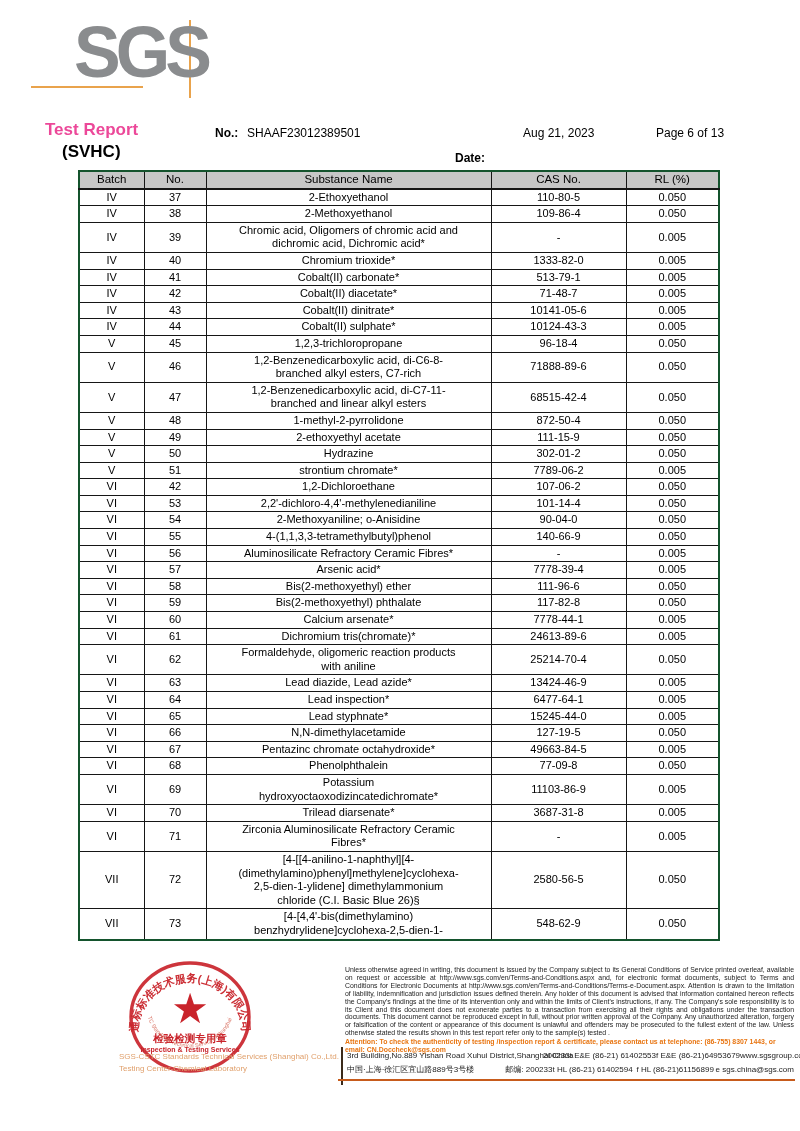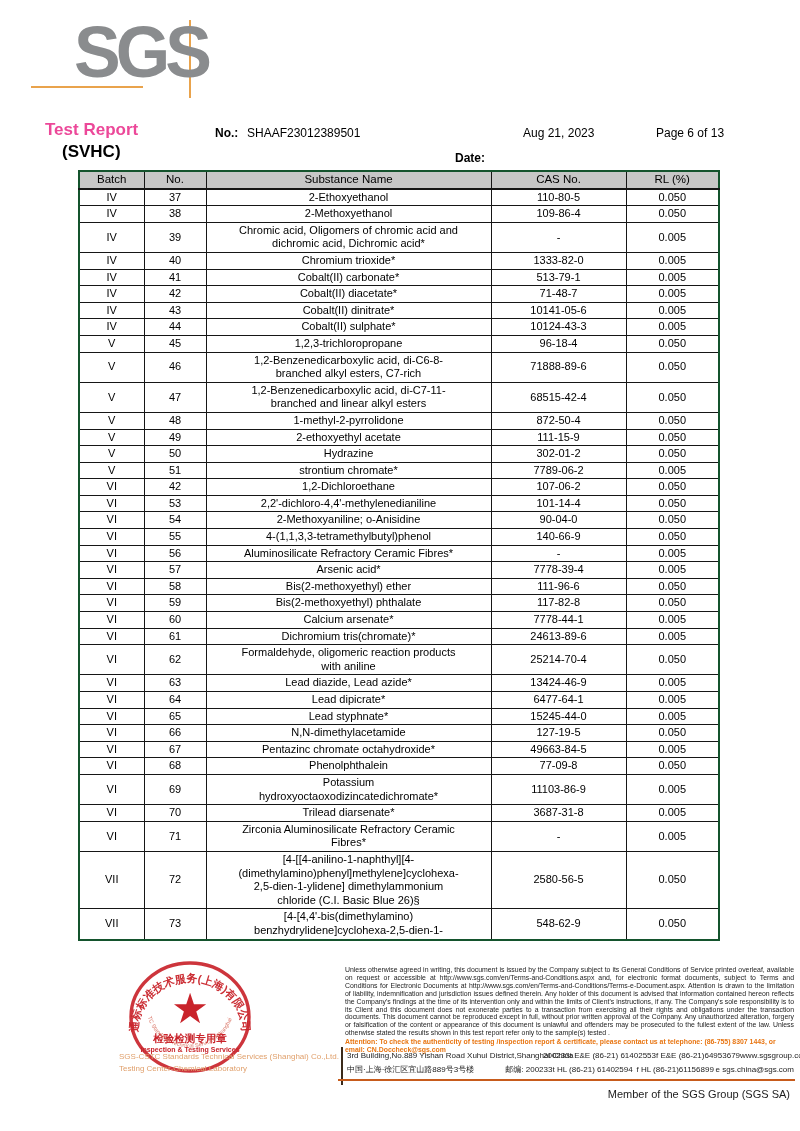--- a/index.html
+++ b/index.html
@@ -317,21 +317,21 @@
           <td>VI</td>
           <td>63</td>
           <td class="substance">Lead diazide, Lead azide*</td>
           <td>13424-46-9</td>
           <td>0.005</td>
         </tr>
 
         <tr>
           <td>VI</td>
           <td>64</td>
-          <td class="substance">Lead dipicrate*</td>
+          <td class="substance">Lead inspection*</td>
           <td>6477-64-1</td>
           <td>0.005</td>
         </tr>
 
         <tr>
           <td>VI</td>
           <td>65</td>
           <td class="substance">Lead styphnate*</td>
           <td>15245-44-0</td>
           <td>0.005</td>
@@ -450,15 +450,14 @@
     <div class="addr-row">
       <span class="a1">中国·上海·徐汇区宜山路889号3号楼</span>
       <span class="a2">邮编: 200233</span>
       <span class="a3">t HL (86-21) 61402594</span>
       <span class="a4">f HL (86-21)61156899</span>
       <span class="a5">e  sgs.china@sgs.com</span>
     </div>
   </div>
   <div class="addr-hline"></div>
 
-  <div class="member">Member of the SGS Group (SGS SA)</div>
 
 </div>
 
 </body></html>

